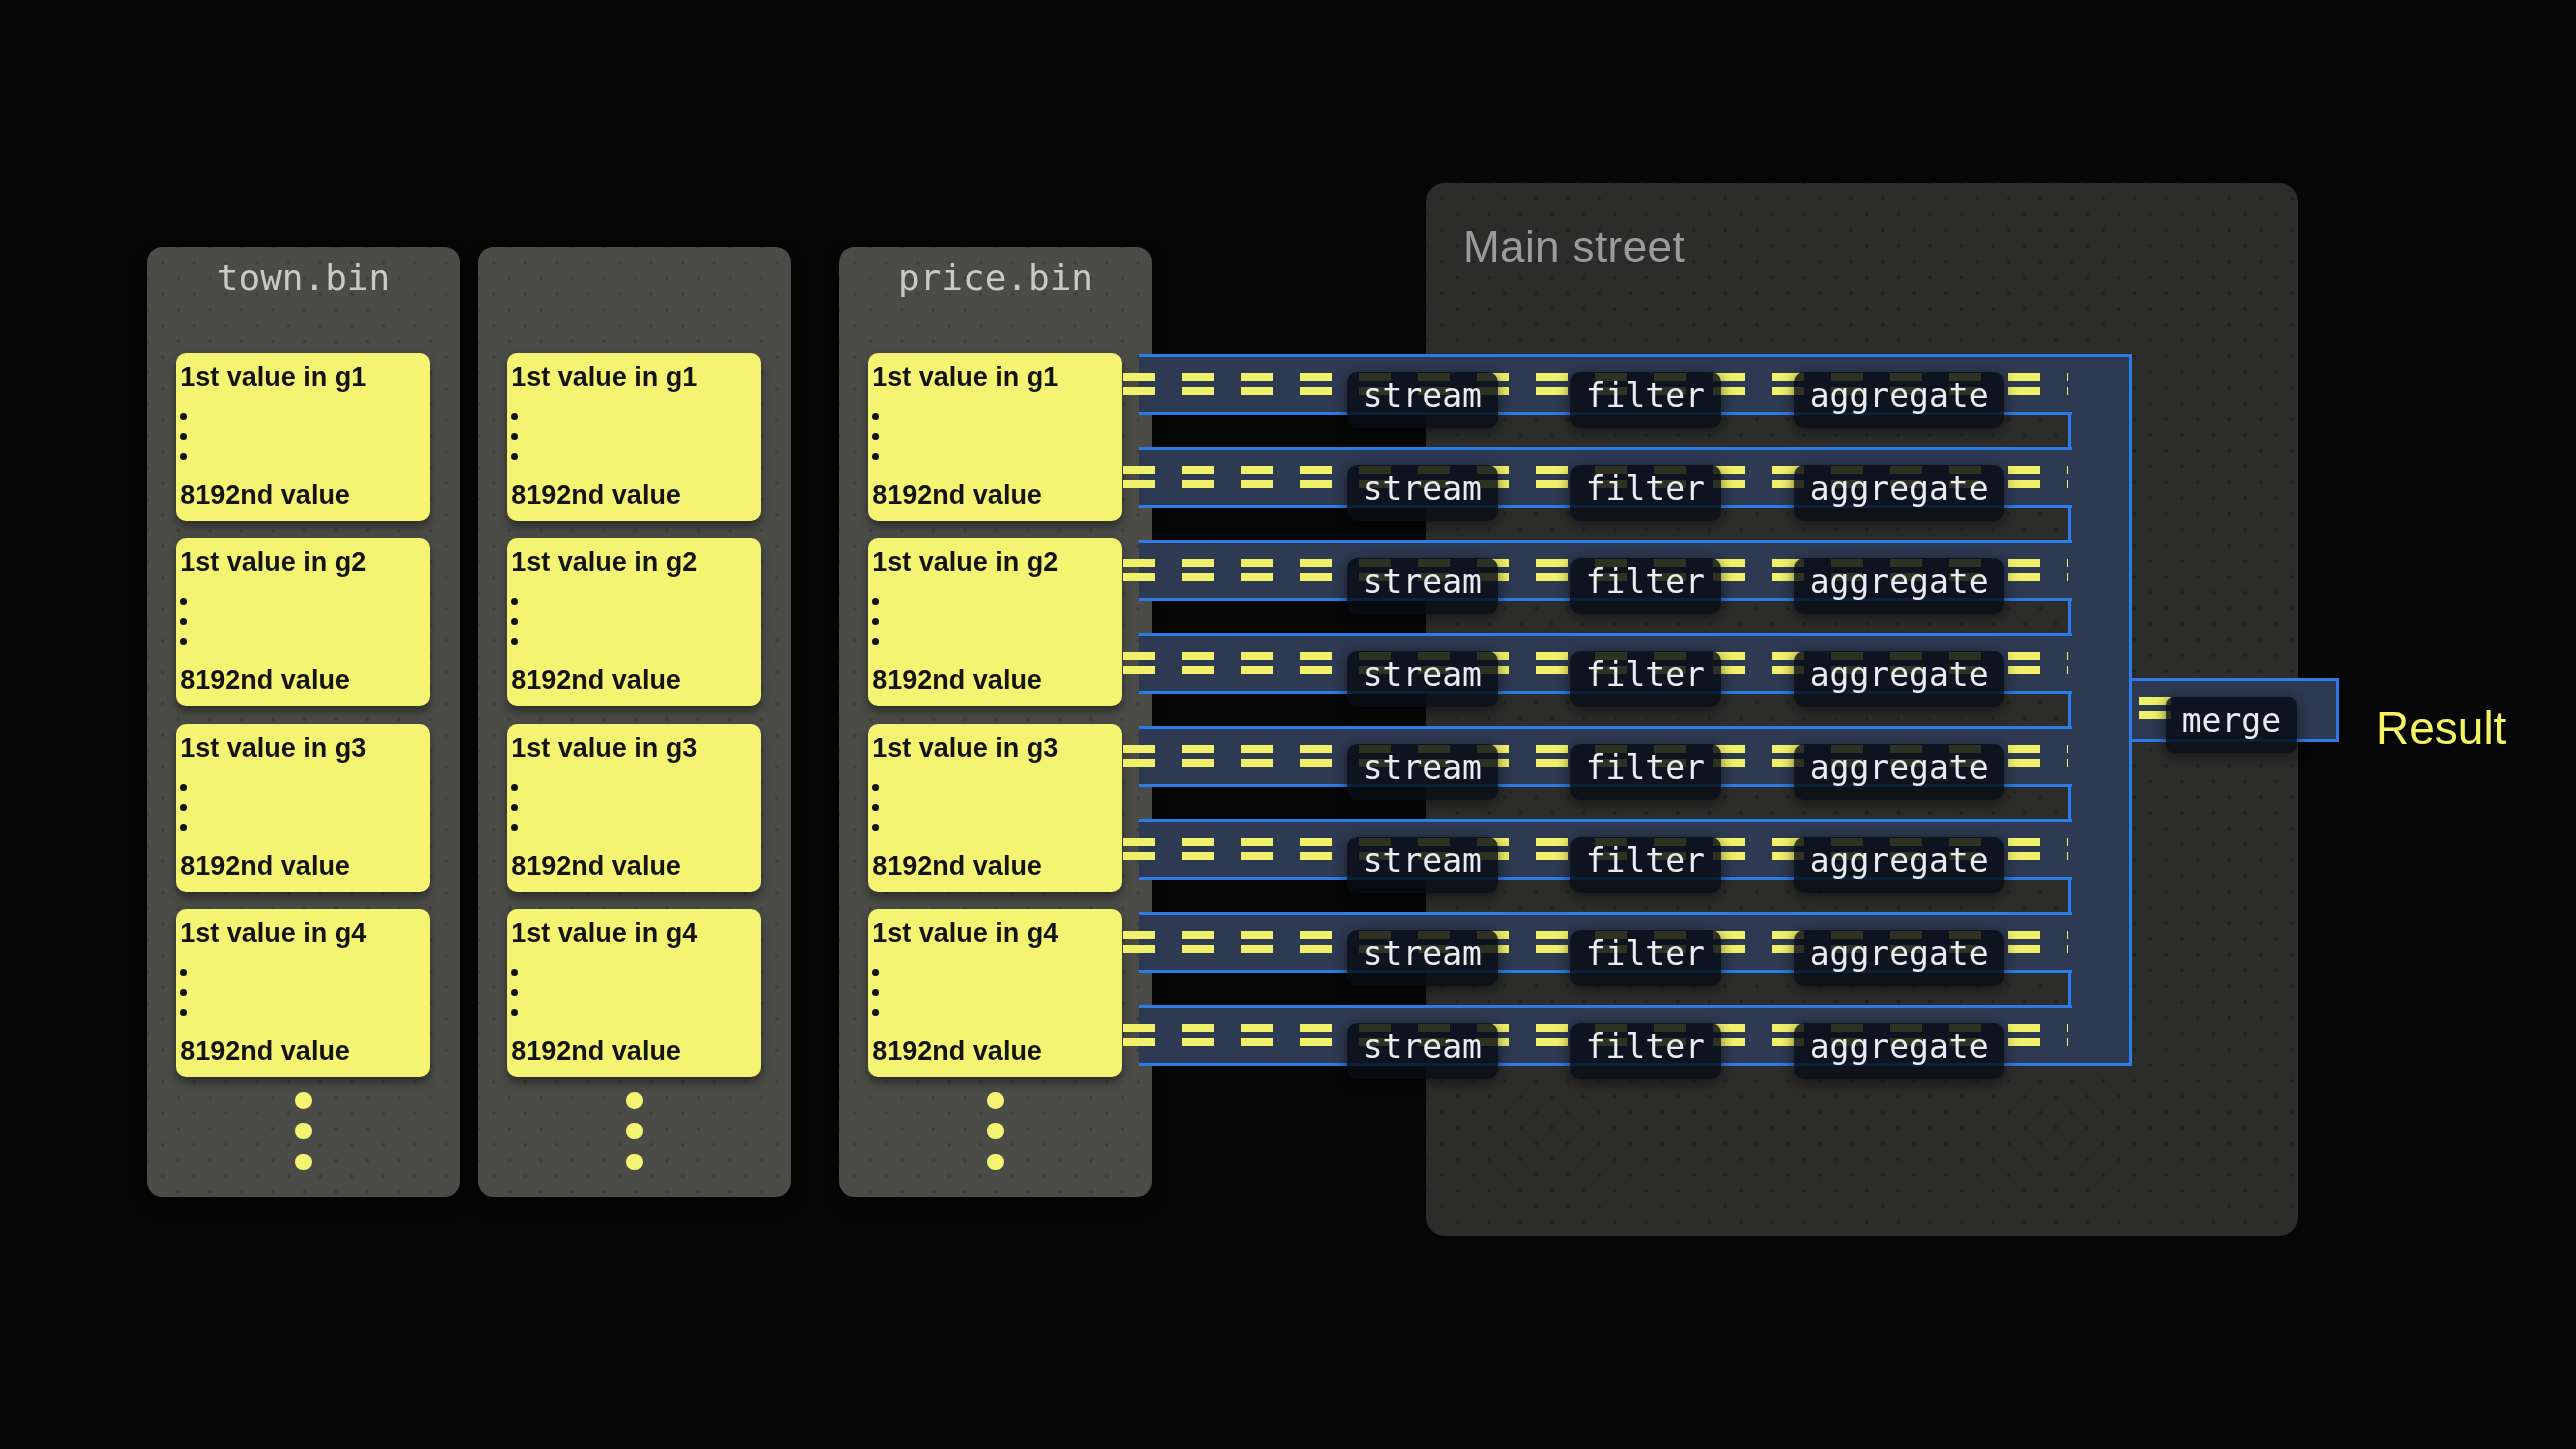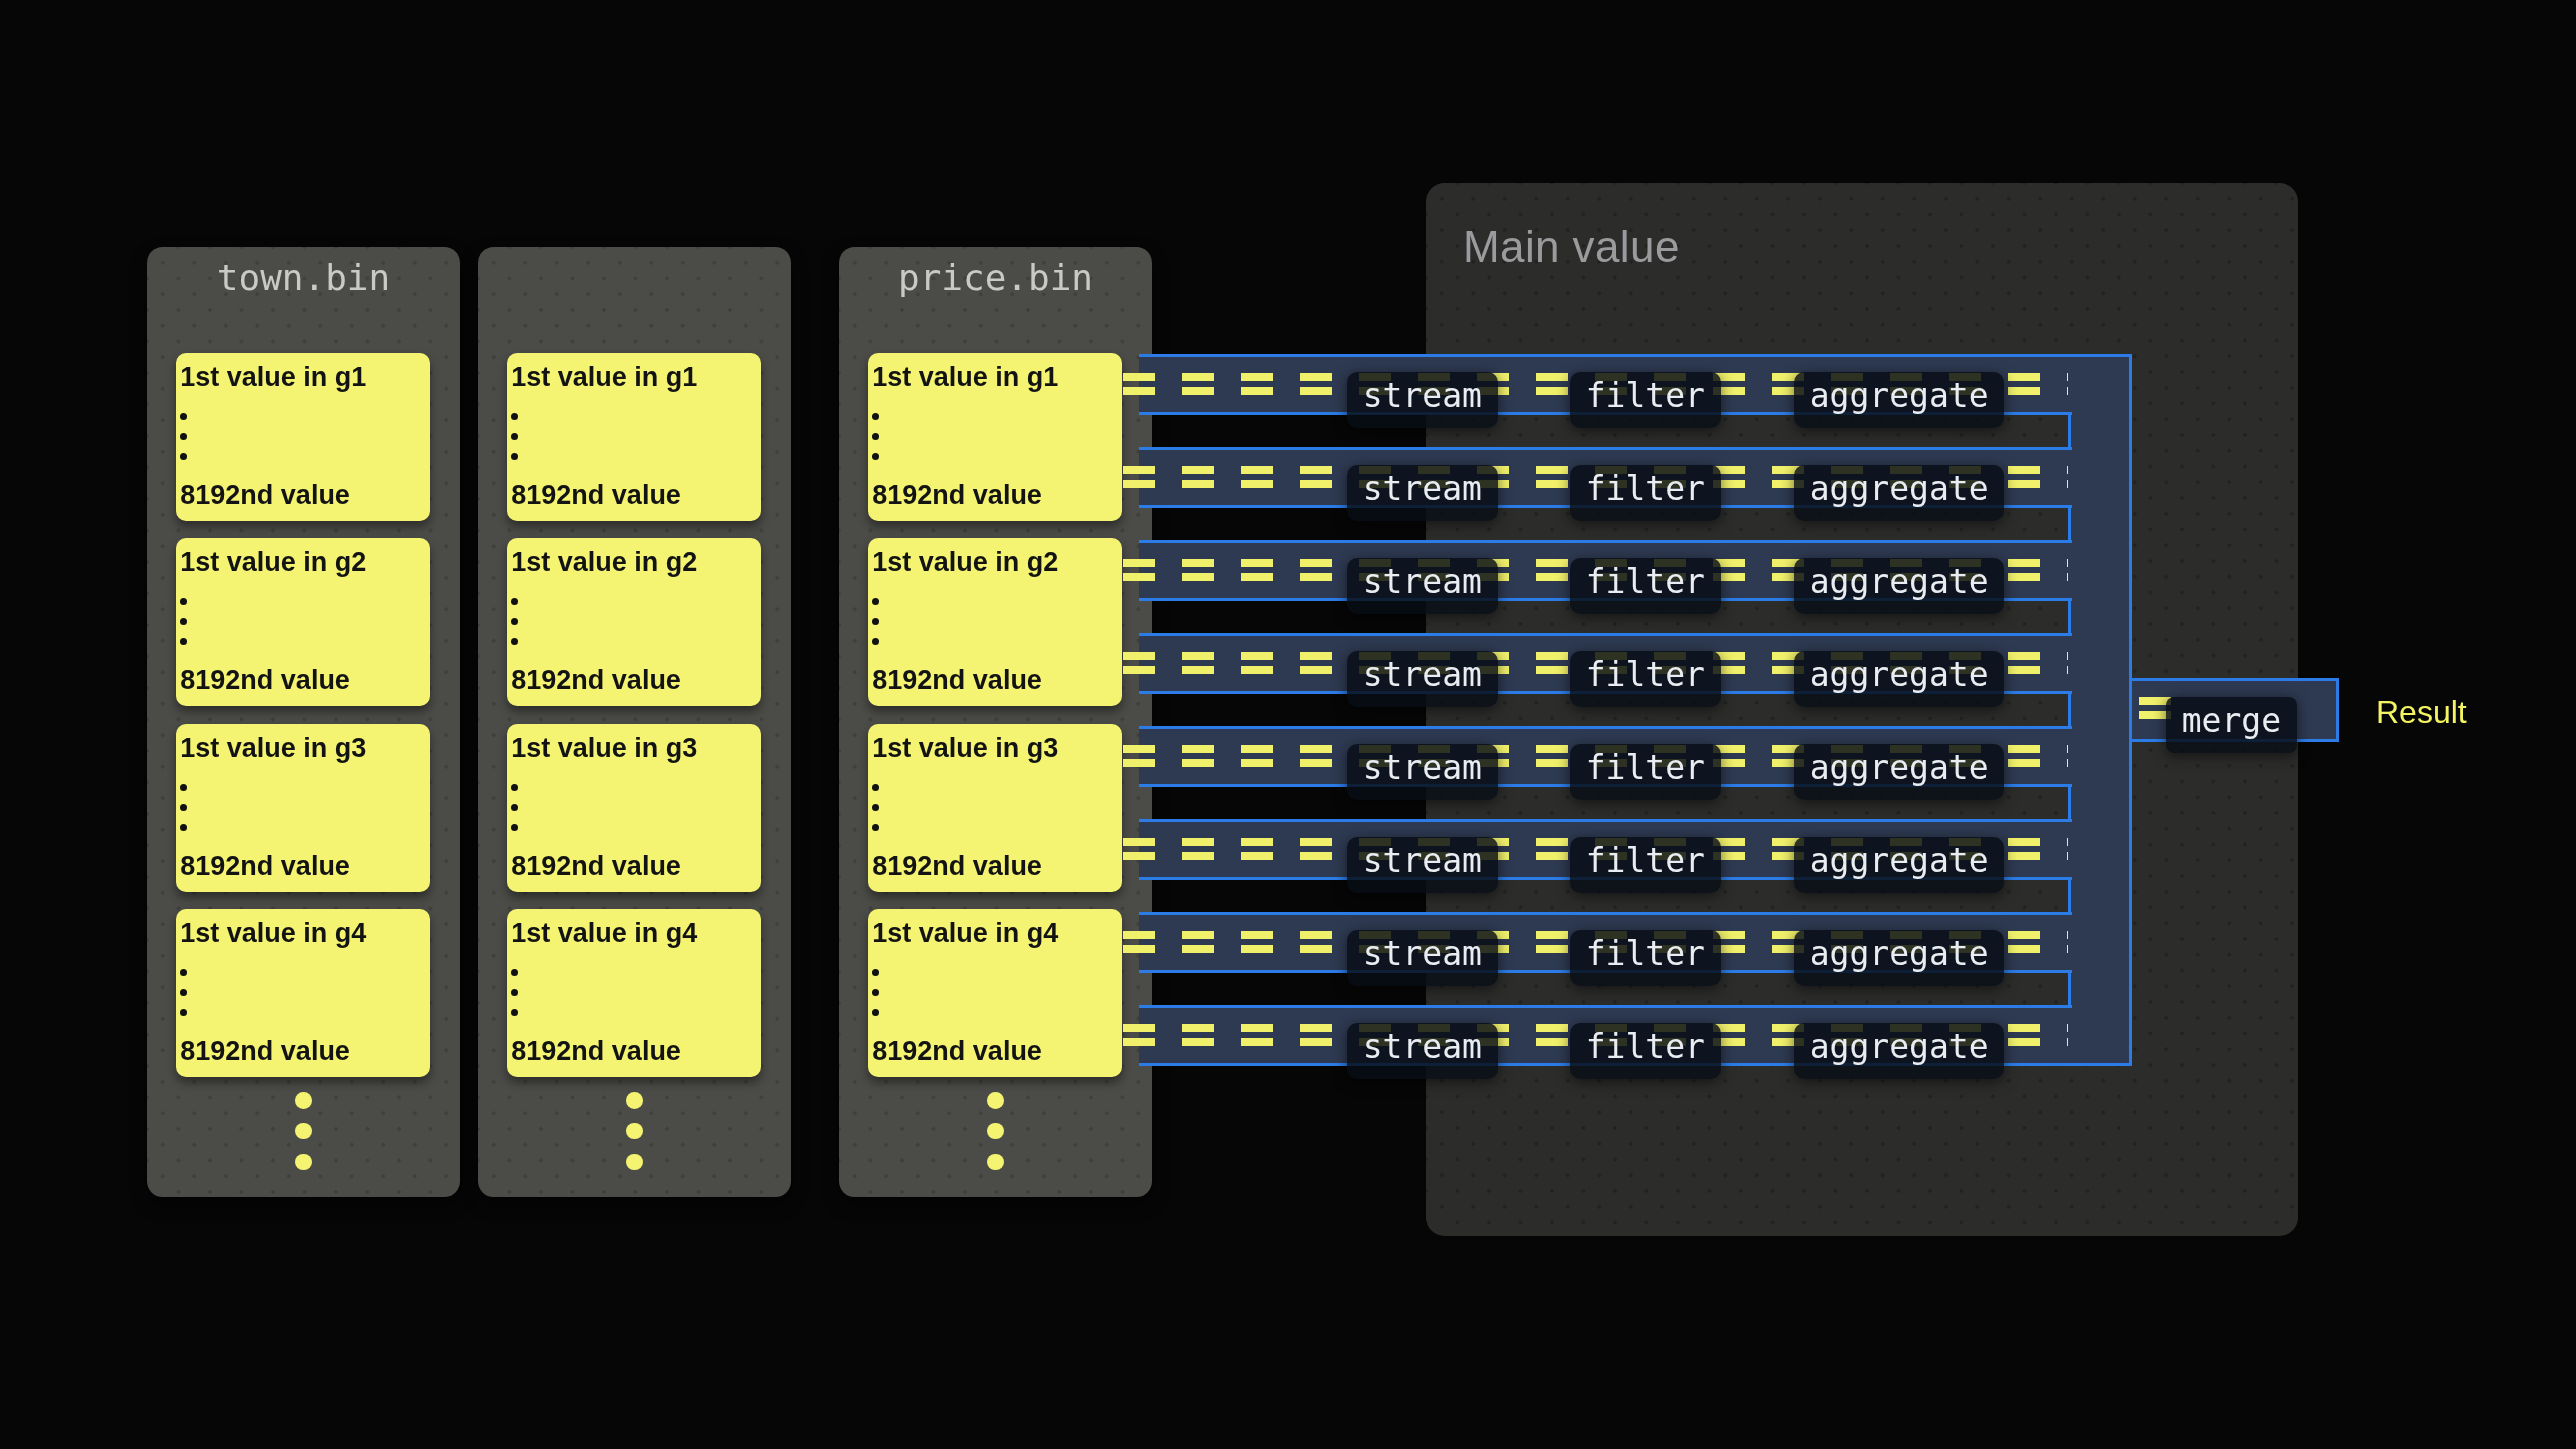--- a/index.html
+++ b/index.html
@@ -76,22 +76,22 @@
   .stage-2{left:655px;}
 
   #merge-lane{position:absolute;left:2129px;top:678px;width:210px;height:64px;
     background:var(--lane-navy);border:3.6px solid var(--accent-blue);}
   .merge-eq{position:absolute;left:7.2px;width:32px;height:7.9px;
     background:var(--mark-yellow);}
   .merge-eq-top{top:15.7px;}
   .merge-eq-bot{top:30px;}
   #merge-box{left:34px;top:3.6px;border-radius:8px;}
 
-  #result-label{position:absolute;left:2376px;top:686px;
-    font-size:32px;line-height:52px;font-weight:500;color:var(--result-yellow);}
+  #result-label{position:absolute;left:2376px;top:702px;
+    font-size:46px;line-height:52px;font-weight:500;color:var(--result-yellow);}
 </style>
 </head>
 <body>
 
 <div id="stage">
 
   <div id="files">
       <div class="file-box" style="left: 147px;">
         <div class="file-header">town.bin</div>
         <div class="granule" style="top: 106px;">
@@ -219,21 +219,21 @@
         </div>
         <div class="more-dots">
           <div class="more-dot"></div>
           <div class="more-dot"></div>
           <div class="more-dot"></div>
         </div>
       </div>
     </div>
 
   <div id="main-memory">
-    <div id="main-memory-title">Main value</div>
+    <div id="main-memory-title">Main street</div>
   </div>
 
   <div id="bus"></div>
 
   <div id="merge-lane">
     <div class="merge-eq merge-eq-top"></div>
     <div class="merge-eq merge-eq-bot"></div>
     <div id="merge-box" class="proc-box">merge</div>
   </div>
 

